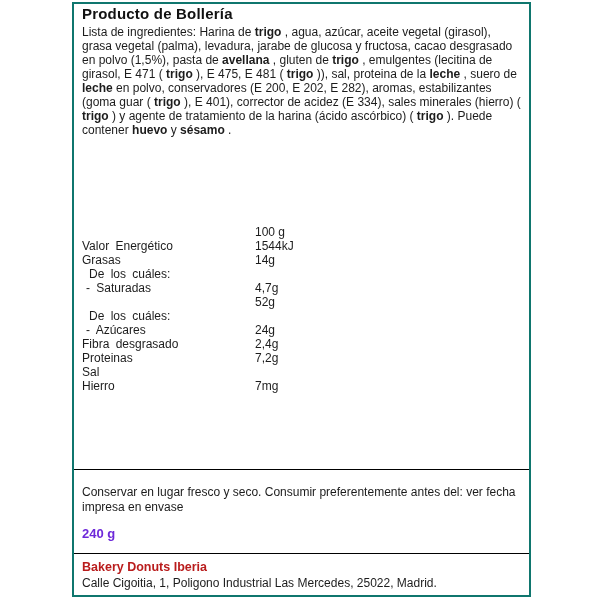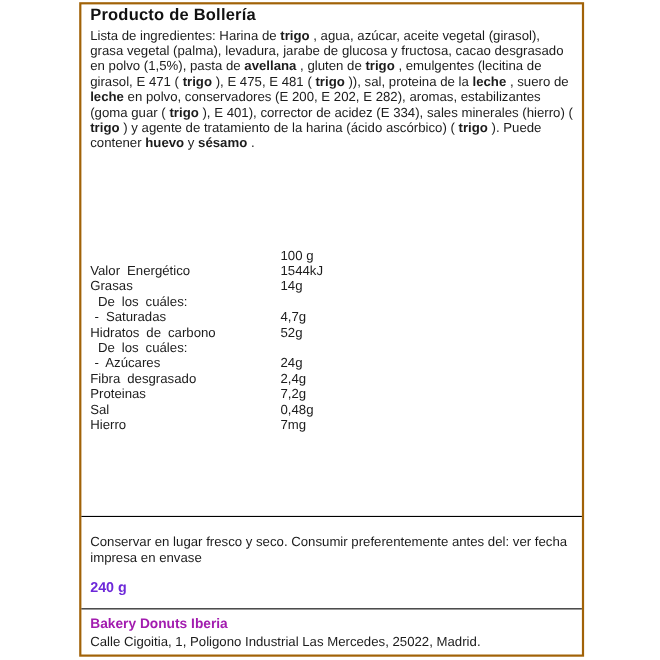--- a/index.html
+++ b/index.html
@@ -4,21 +4,21 @@
 <style>
   html,body{margin:0;padding:0;background:#ffffff;}
   body{
     width:600px;height:600px;position:relative;overflow:hidden;
     font-family:"Liberation Sans","DejaVu Sans",sans-serif;
     color:#1c1c1c;
     -webkit-font-smoothing:antialiased;
   }
   .label-box{
     position:absolute;left:72px;top:2px;width:459px;height:595px;
-    border:2px solid #a16207;box-sizing:border-box;background:#fff;
+    border:2px solid #0f766e;box-sizing:border-box;background:#fff;
   }
   .abs{position:absolute;}
   .title{
     left:8px;top:1px;font-size:15px;font-weight:bold;color:#111;
     letter-spacing:.2px;white-space:nowrap;
   }
   .ingredients{
     left:8px;top:21px;width:442px;
     font-size:12px;line-height:14px;
   }
@@ -34,21 +34,21 @@
   .divider{left:0;width:455px;height:1px;background:#000;}
   .divider-top{top:465px;}
   .divider-bottom{top:549px;}
   .storage{
     left:8px;top:481px;width:448px;font-size:12px;line-height:15px;
   }
   .weight{
     left:8px;top:522px;font-size:13px;font-weight:bold;color:#6d28d9;
   }
   .brand{
-    left:8px;top:556px;font-size:12.5px;font-weight:bold;color:#a21caf;white-space:nowrap;
+    left:8px;top:556px;font-size:12.5px;font-weight:bold;color:#b91c1c;white-space:nowrap;
   }
   .address{
     left:8px;top:572px;font-size:12px;white-space:nowrap;
   }
 </style>
 </head>
 <body>
 
 <div class="label-box">
 
@@ -71,42 +71,40 @@
       </div>
       <div class="nrow i1">
         <span class="nlabel">De los cuáles:</span>
         <span class="nvalue"></span>
       </div>
       <div class="nrow i2">
         <span class="nlabel">- Saturadas</span>
         <span class="nvalue">4,7g</span>
       </div>
       <div class="nrow">
-        <span class="nlabel">Hidratos de carbono</span>
         <span class="nvalue">52g</span>
       </div>
       <div class="nrow i1">
         <span class="nlabel">De los cuáles:</span>
         <span class="nvalue"></span>
       </div>
       <div class="nrow i2">
         <span class="nlabel">- Azúcares</span>
         <span class="nvalue">24g</span>
       </div>
       <div class="nrow">
         <span class="nlabel">Fibra desgrasado</span>
         <span class="nvalue">2,4g</span>
       </div>
       <div class="nrow">
         <span class="nlabel">Proteinas</span>
         <span class="nvalue">7,2g</span>
       </div>
       <div class="nrow">
         <span class="nlabel">Sal</span>
-        <span class="nvalue">0,48g</span>
       </div>
       <div class="nrow">
         <span class="nlabel">Hierro</span>
         <span class="nvalue">7mg</span>
       </div>
     </div>
 
   <div class="abs divider divider-top"></div>
 
   <div class="abs storage">Conservar en lugar fresco y seco. Consumir preferentemente antes del: ver fecha impresa en envase</div>

